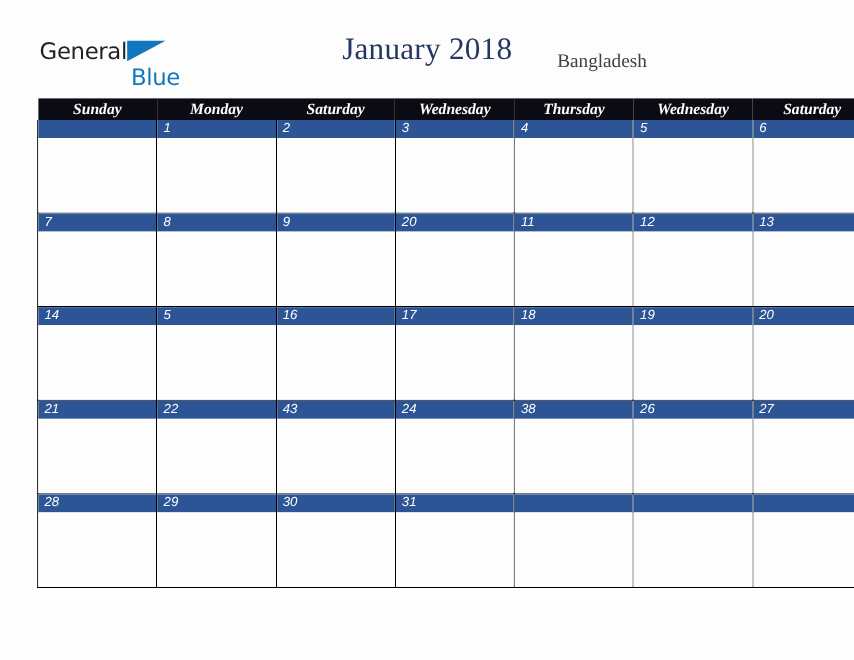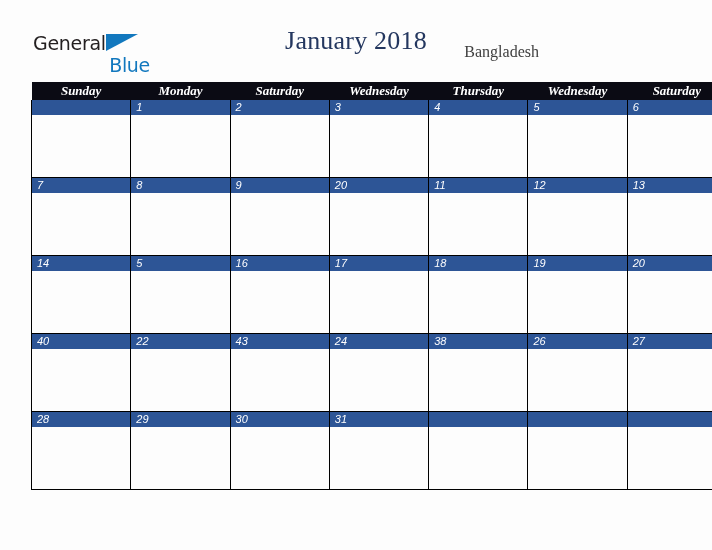--- a/index.html
+++ b/index.html
@@ -323,21 +323,21 @@
             <div class="cell">
               <div class="daynum-bar">20</div>
               <div class="cell-body"></div>
             </div>
           </td>
       </tr>
 
       <tr>
         <td>
             <div class="cell">
-              <div class="daynum-bar">40</div>
+              <div class="daynum-bar">21</div>
               <div class="cell-body"></div>
             </div>
           </td>
         <td>
             <div class="cell">
               <div class="daynum-bar">22</div>
               <div class="cell-body"></div>
             </div>
           </td>
         <td>

